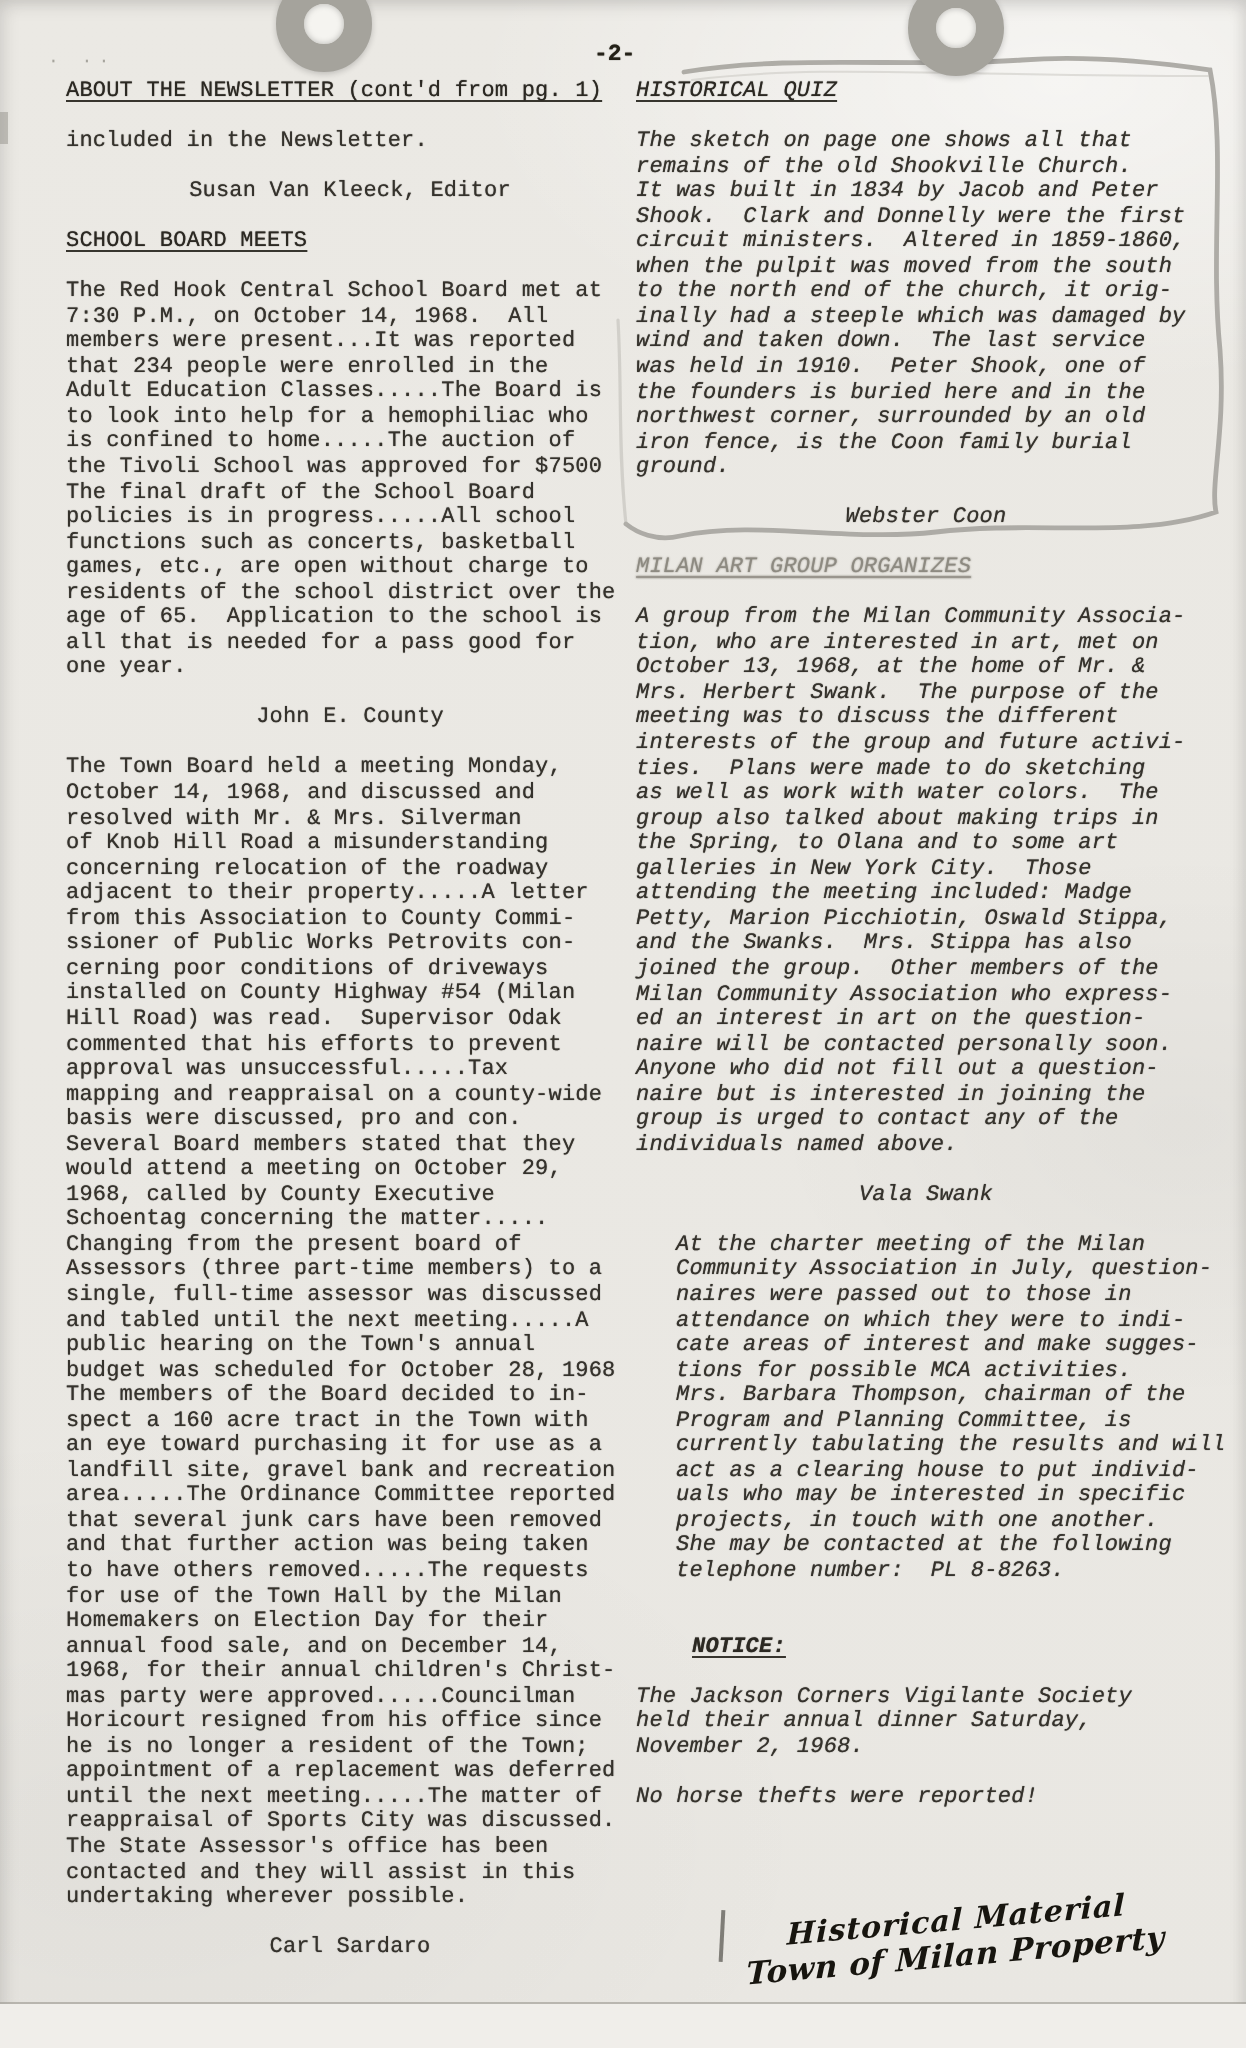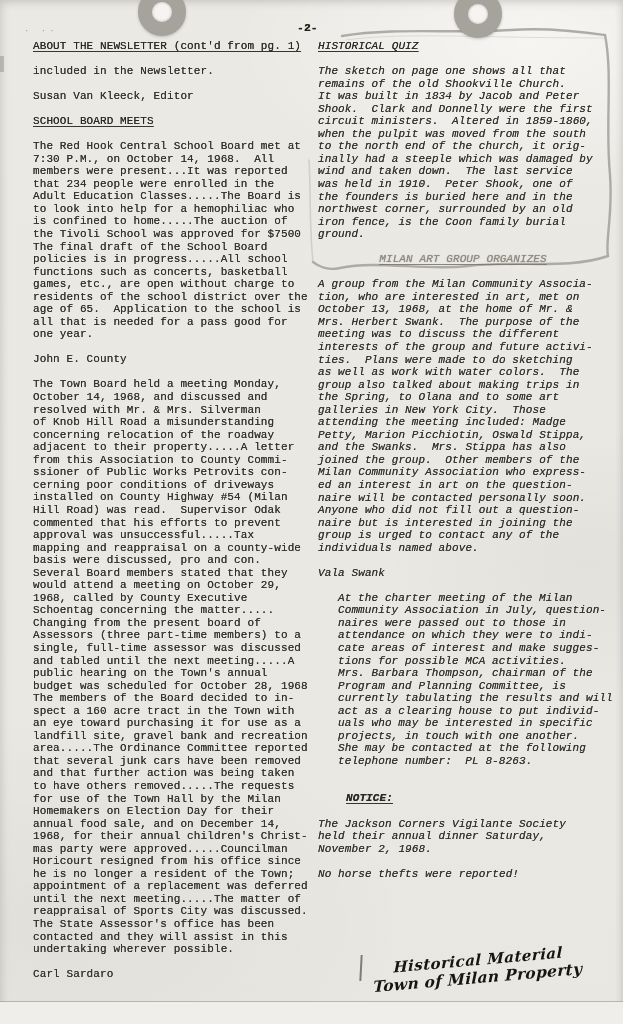--- a/index.html
+++ b/index.html
@@ -19,24 +19,24 @@
   }
   .col{position:absolute;top:40px;color:#35322c;}
   .col-left{left:33px;width:284px;}
   .col-right{left:318px;width:290px;font-style:italic;}
   .heading,.body,.byline{
     font-size:11px;line-height:12.55px;margin:0 0 12.5px 0;
     white-space:pre;letter-spacing:.1px;
     text-shadow:0 0 .5px rgba(45,42,36,.85);
   }
   .heading{color:#2b2822;text-decoration:underline;text-decoration-thickness:1.4px;text-underline-offset:2px;text-decoration-color:rgba(50,47,40,.75);}
-  .heading.faded{color:#8d8a81;text-shadow:0 0 1px rgba(120,116,106,.8);text-decoration-color:rgba(130,126,116,.55);text-align:center;}
+  .heading.faded{color:#8d8a81;text-shadow:0 0 1px rgba(120,116,106,.8);text-decoration-color:rgba(130,126,116,.55);}
   .heading.semi-faded{color:#6e6b62;text-shadow:0 0 .8px rgba(95,92,84,.8);text-decoration-color:rgba(100,97,88,.6);}
   .heading.bold{font-weight:bold;padding-left:28px;}
-  .byline{text-align:left;}
+  .byline{text-align:center;}
   .mb-lg{margin-bottom:25px;margin-left:20px;}
   .sec{margin:0;}
   .page-number{
     position:absolute;left:297px;top:21px;
     font-size:11.5px;font-weight:bold;color:#242118;
     text-shadow:0 0 .5px rgba(36,33,24,.9);
   }
   .hole{
     position:absolute;width:20px;height:20px;border-radius:50%;
     background:#f5f4f0;border:14px solid #a5a39c;
@@ -170,20 +170,21 @@
 circuit ministers.  Altered in 1859-1860,
 when the pulpit was moved from the south
 to the north end of the church, it orig-
 inally had a steeple which was damaged by
 wind and taken down.  The last service
 was held in 1910.  Peter Shook, one of
 the founders is buried here and in the
 northwest corner, surrounded by an old
 iron fence, is the Coon family burial
 ground.</div>
+      <div class="byline">Webster Coon</div>
     </div>
     <div class="sec">
       <div class="heading faded">MILAN ART GROUP ORGANIZES</div>
       <div class="body">A group from the Milan Community Associa-
 tion, who are interested in art, met on
 October 13, 1968, at the home of Mr. &amp;
 Mrs. Herbert Swank.  The purpose of the
 meeting was to discuss the different
 interests of the group and future activi-
 ties.  Plans were made to do sketching

